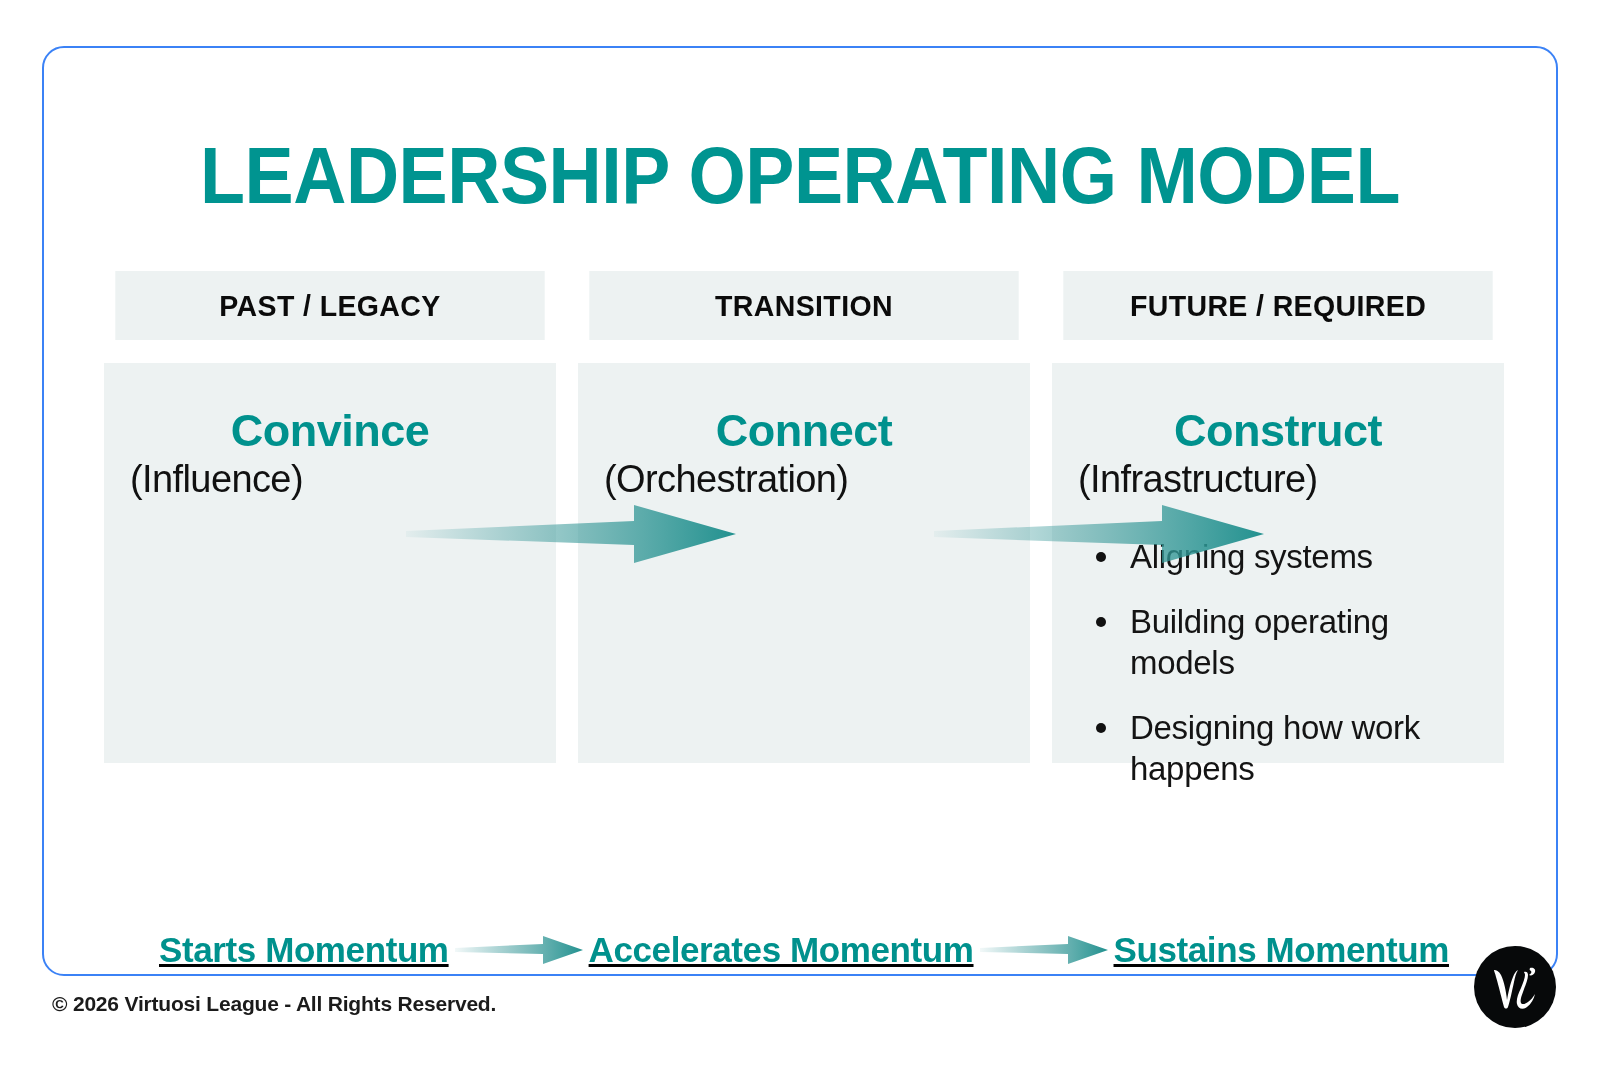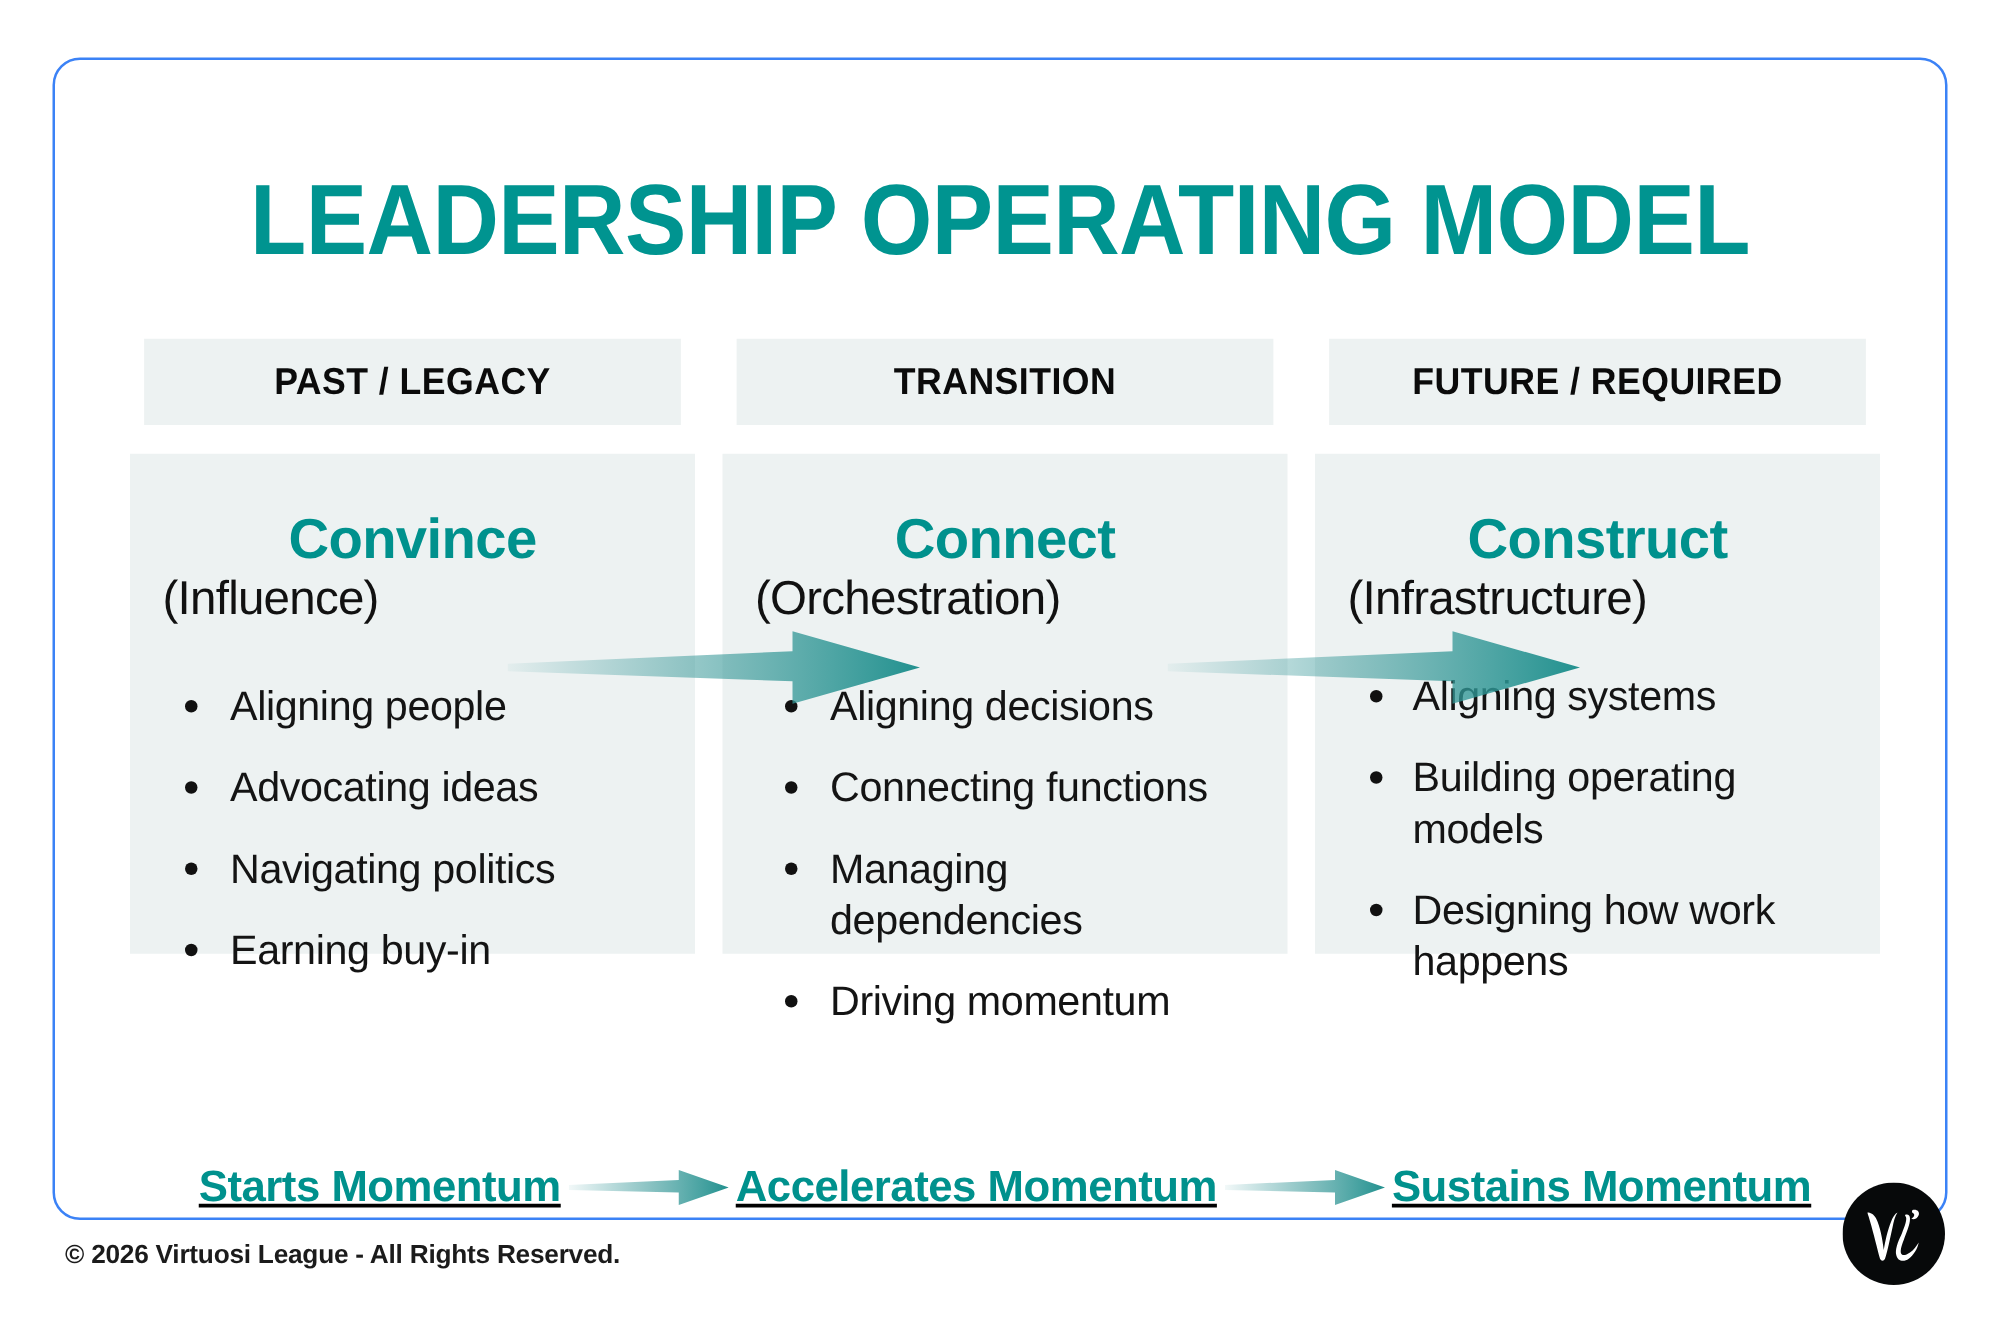--- a/index.html
+++ b/index.html
@@ -189,40 +189,28 @@
 
   <div id="slide-title">LEADERSHIP OPERATING MODEL</div>
 
   <div id="columns">
 
     <div class="col" id="col-1">
       <div class="col-header">PAST / LEGACY</div>
       <div class="col-body">
         <div class="col-term">Convince</div>
         <div class="col-sub">(Influence)</div>
-        <ul class="bullets">
-          <li><span class="dot"></span><span>Aligning people</span></li>
-          <li><span class="dot"></span><span>Advocating ideas</span></li>
-          <li><span class="dot"></span><span>Navigating politics</span></li>
-          <li><span class="dot"></span><span>Earning buy-in</span></li>
-        </ul>
       </div>
     </div>
 
     <div class="col" id="col-2">
       <div class="col-header">TRANSITION</div>
       <div class="col-body">
         <div class="col-term">Connect</div>
         <div class="col-sub">(Orchestration)</div>
-        <ul class="bullets">
-          <li><span class="dot"></span><span>Aligning decisions</span></li>
-          <li><span class="dot"></span><span>Connecting functions</span></li>
-          <li><span class="dot"></span><span>Managing dependencies</span></li>
-          <li><span class="dot"></span><span>Driving momentum</span></li>
-        </ul>
       </div>
     </div>
 
     <div class="col" id="col-3">
       <div class="col-header">FUTURE / REQUIRED</div>
       <div class="col-body">
         <div class="col-term">Construct</div>
         <div class="col-sub">(Infrastructure)</div>
         <ul class="bullets">
           <li><span class="dot"></span><span>Aligning systems</span></li>

